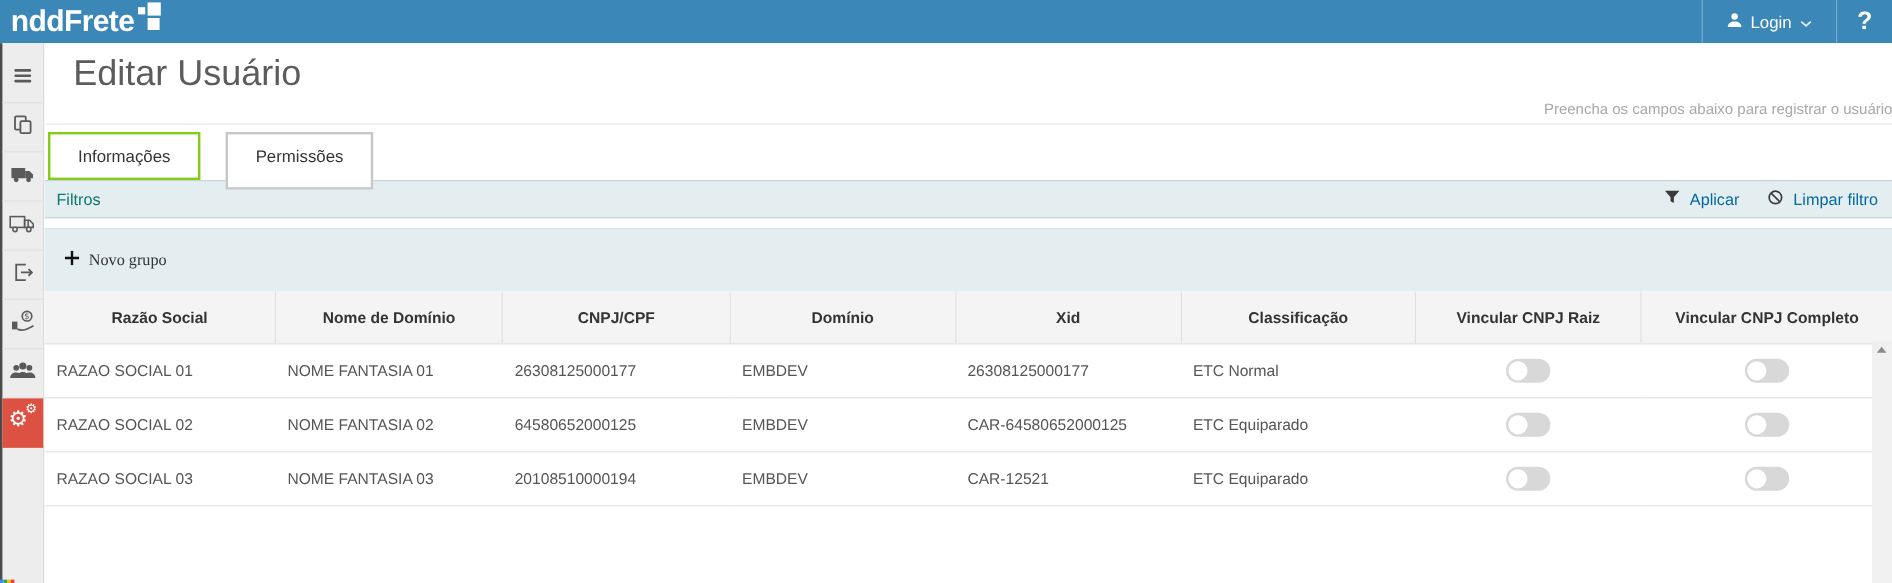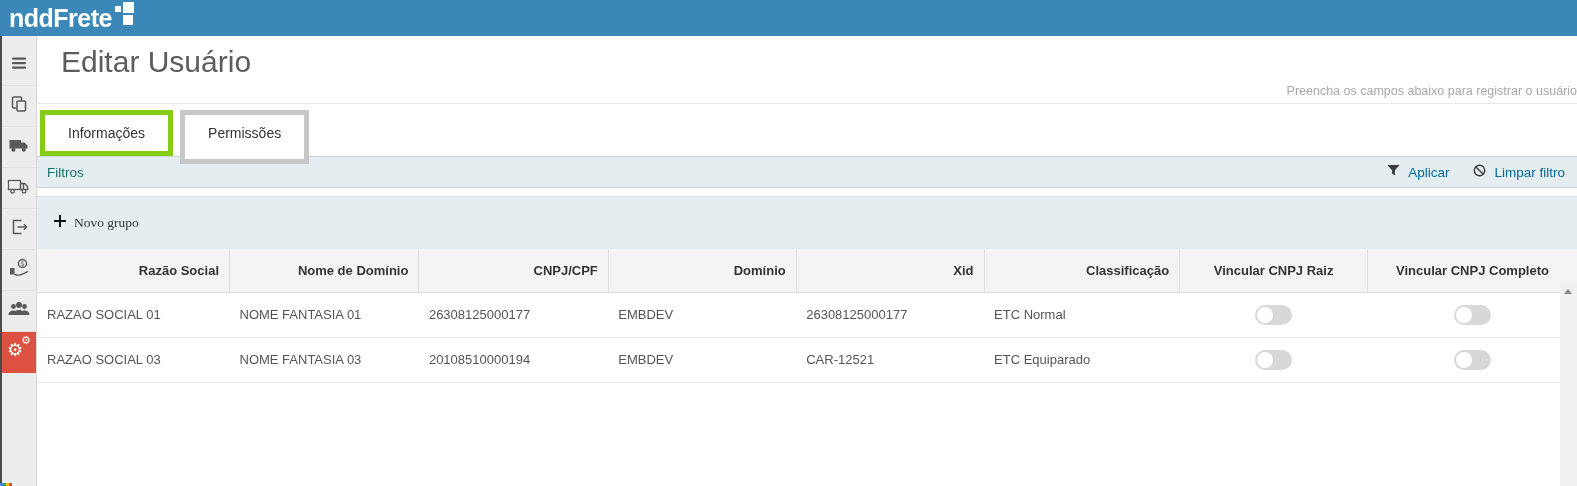--- a/index.html
+++ b/index.html
@@ -4,21 +4,21 @@
 <style>
   * { box-sizing: border-box; }
   html,body { margin:0; padding:0; }
   body {
     width:1577px; height:486px; overflow:hidden; background:#fff;
     font-family:"Liberation Sans","DejaVu Sans",sans-serif; position:relative;
   }
   
   .app-header {
     height:36px; background:#3a87b8; display:flex; align-items:stretch;
-    justify-content:space-between; color:#fff;flex-direction:column;
+    justify-content:space-between; color:#fff;
   }
   .logo { display:flex; align-items:center; padding-left:9px; cursor:default; }
   .logo-text { font-size:25px; font-weight:bold; letter-spacing:-0.5px; line-height:36px; }
   .logo-mark { position:relative; width:22px; height:24px; margin-left:3px; margin-top:-8px; }
   .logo-mark span { position:absolute; background:#fff; }
   .logo-mark .m1 { left:0;  top:4px;  width:6px;  height:6px; }
   .logo-mark .m2 { left:8px; top:0;   width:11px; height:11px; }
   .logo-mark .m3 { left:8px; top:13px; width:10px; height:10px; }
   .header-right { display:flex; align-items:stretch; }
   .login-box {
@@ -45,22 +45,22 @@
   .gear-big { position:absolute; left:5px; top:7px; font-size:18px; color:#fff; font-family:"DejaVu Sans",sans-serif; }
   .gear-small { position:absolute; left:19px; top:2px; font-size:11px; color:#fff; font-family:"DejaVu Sans",sans-serif; }
   .main { flex:1; position:relative; background:#fff; overflow:hidden; }
   
   .page-head { height:68px; padding:9px 0 0 24px; border-bottom:1px solid #e8e8e8; }
   .page-title { margin:0; font-size:30px; font-weight:400; color:#5c5c5c; }
   .page-subtitle { margin:5px 0 0 0; font-size:12.5px; color:#a8a8a8;text-align:right; }
   
   .tabs { display:flex; align-items:flex-start; margin:6px 0 0 3px; position:relative; z-index:4; }
   .tab {
-    background:#fff; border:5px solid #84cc16; padding:10px 23px; font-size:14px;
-    color:#333; line-height:16px; margin-right:7px; cursor:pointer;
+    background:#fff; border:2px solid #84cc16; padding:10px 23px; font-size:14px;
+    color:#333; line-height:16px; margin-right:21px; cursor:pointer;
   }
   .tab-active { padding-bottom:18px; margin-bottom:-8px; border-color:#c7c7c7; }
   
   .filter-bar {
     height:32px; background:#e4eef0; border-top:1px solid #c9d6d9; border-bottom:1px solid #c9d6d9;
     display:flex; align-items:center; justify-content:space-between; padding:0 12px 0 10px;
     position:relative; z-index:1;
   }
   .filters-title { font-size:13.5px; color:#0f766e; }
   .filter-actions { display:flex; gap:24px; }
@@ -68,21 +68,21 @@
   .white-gap { height:8px; background:#fff; }
   
   .toolbar-section {
     height:53px; background:#e4eef0; border-top:1px solid #d9e2e4;
     display:flex; align-items:center; padding-left:17px;font-family:Liberation Serif, serif;
   }
   .new-group-btn { display:flex; align-items:center; gap:8px; font-size:13.5px; color:#333; cursor:pointer; }
   
   table.grid { width:100%; border-collapse:collapse; table-layout:fixed; }
   .grid thead th {
-    background:#f4f4f4; font-size:13px; color:#333; text-align:right; font-weight:bold;
+    background:#f4f4f4; font-size:13px; color:#333; text-align:center; font-weight:bold;
     padding:13px 10px; border-left:1px solid #e1e1e1; border-bottom:1px solid #e0e0e0; height:43px;
   }
   .grid thead th:first-child { border-left:none; }
   .grid thead th.center { text-align:center; }
   .grid tbody td {
     font-size:13px; color:#555; padding:12px 10px; border-bottom:1px solid #e4e4e4;
     background:#fff; height:42px; white-space:nowrap; overflow:hidden;
   }
   .grid tbody td.center { text-align:center; }
   .toggle {
@@ -290,20 +290,30 @@
           <td>RAZAO SOCIAL 01</td>
           <td>NOME FANTASIA 01</td>
           <td>26308125000177</td>
           <td>EMBDEV</td>
           <td>26308125000177</td>
           <td>ETC Normal</td>
           <td class="center"><span class="toggle"><span class="knob"></span></span></td>
           <td class="center"><span class="toggle"><span class="knob"></span></span></td>
         </tr>
         <tr>
+          <td>RAZAO SOCIAL 02</td>
+          <td>NOME FANTASIA 02</td>
+          <td>64580652000125</td>
+          <td>EMBDEV</td>
+          <td>CAR-64580652000125</td>
+          <td>ETC Equiparado</td>
+          <td class="center"><span class="toggle"><span class="knob"></span></span></td>
+          <td class="center"><span class="toggle"><span class="knob"></span></span></td>
+        </tr>
+        <tr>
           <td>RAZAO SOCIAL 03</td>
           <td>NOME FANTASIA 03</td>
           <td>20108510000194</td>
           <td>EMBDEV</td>
           <td>CAR-12521</td>
           <td>ETC Equiparado</td>
           <td class="center"><span class="toggle"><span class="knob"></span></span></td>
           <td class="center"><span class="toggle"><span class="knob"></span></span></td>
         </tr>
       </tbody>

